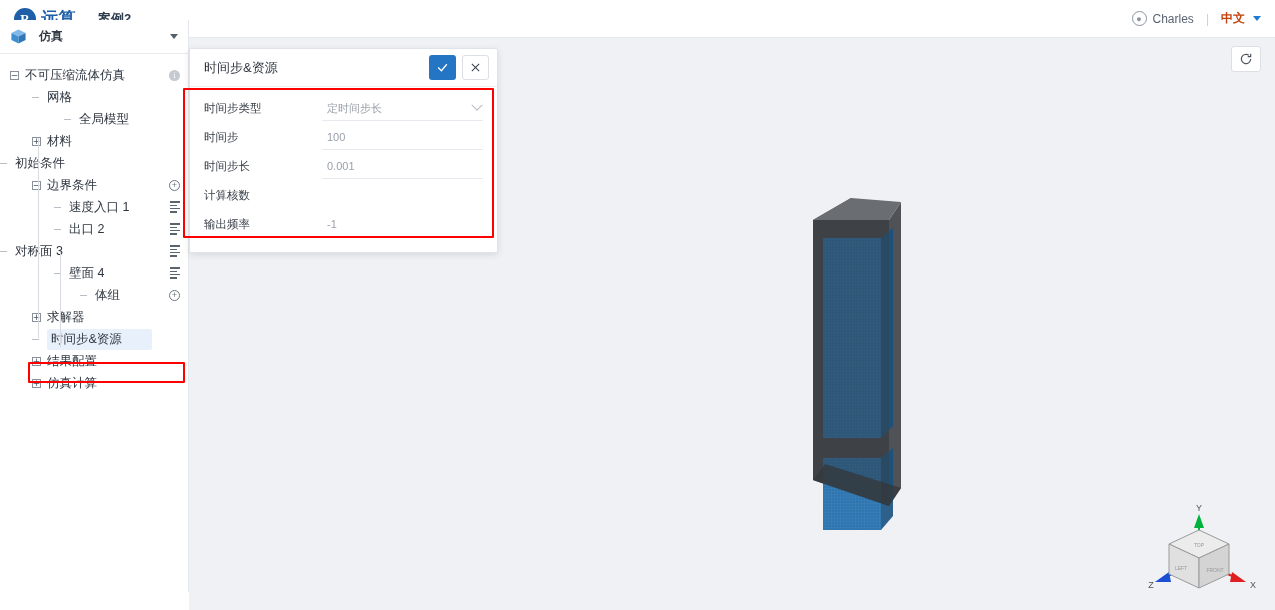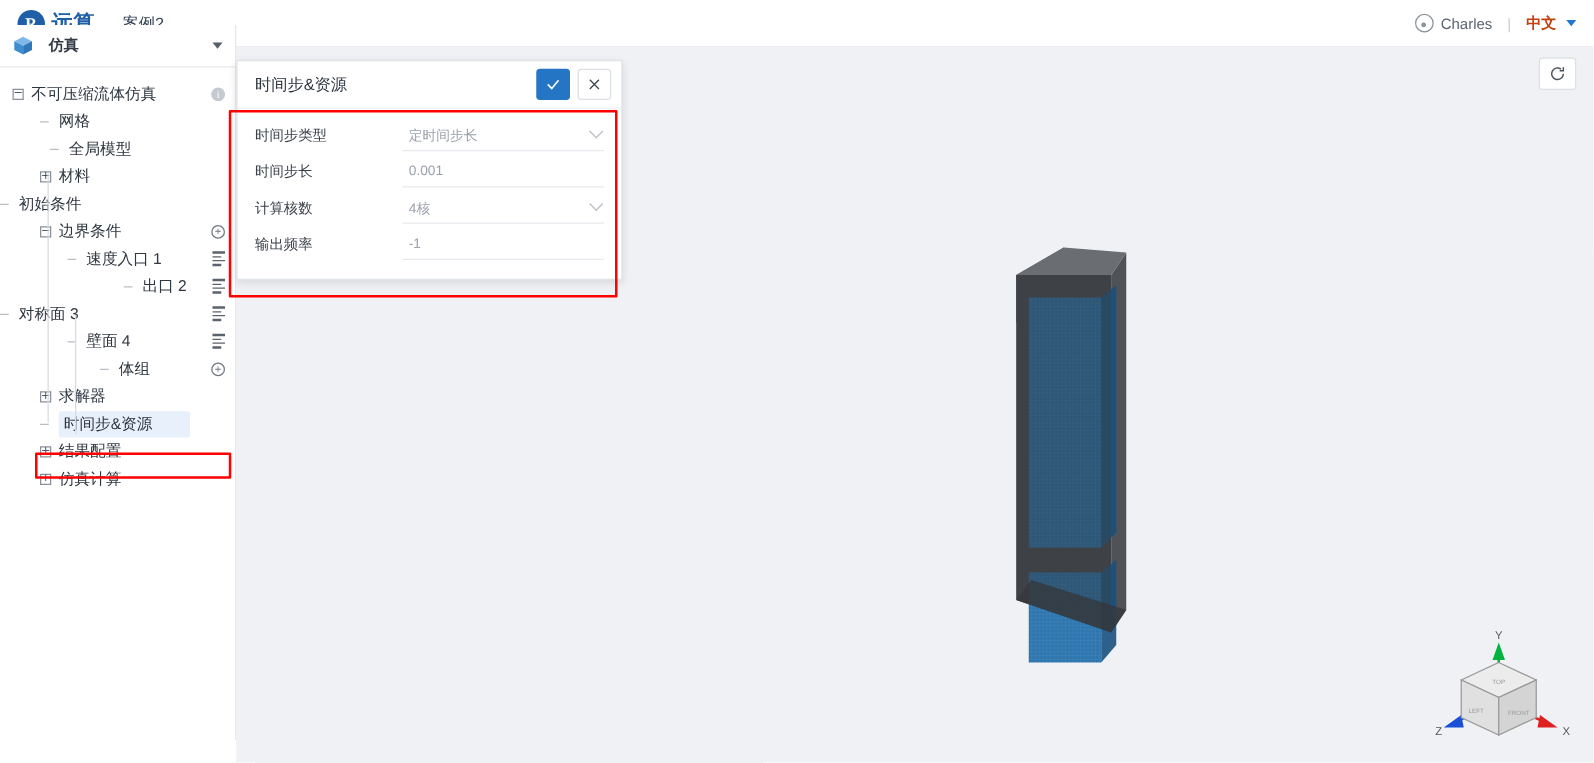--- a/index.html
+++ b/index.html
@@ -23,21 +23,21 @@
     background: #1e5fa8; color: #fff;
     display: flex; align-items: center; justify-content: center;
     font-size: 13px; font-weight: bold; margin-right: 5px;
     font-family: "Liberation Serif", serif;
   }
   .logo-text {
     font-size: 17px; font-weight: bold; color: #1e5fa8;
     letter-spacing: 0.5px;
   }
   .case-name {
-    font-size: 13px; font-weight: normal; color: #2f3c4e; margin-left: 22px;
+    font-size: 13px; font-weight: bold; color: #2f3c4e; margin-left: 22px;
   }
   .topbar-right {
     margin-left: auto; display: flex; align-items: center;
     padding-right: 14px; color: #5a6472; font-size: 12px;
   }
   .user-icon {
     width: 15px; height: 15px; border-radius: 50%;
     border: 1px solid #8b949e; margin-right: 6px;
     display: flex; align-items: center; justify-content: center;
     font-size: 9px; color: #8b949e;
@@ -212,21 +212,21 @@
           <span class="expander">−</span>
           <span class="label-wrap"><span class="label">不可压缩流体仿真</span></span>
           <span class="right-icon">
             <span class="info-ico">i</span>
           </span>
         </div>
         <div class="tnode" style="padding-left: 32px;">
           <span class="dash"></span>
           <span class="label-wrap"><span class="label">网格</span></span>
         </div>
-        <div class="tnode" style="padding-left: 40px;">
+        <div class="tnode" style="padding-left: 20px; margin-left: 44px;">
           <span class="dash"></span>
           <span class="label-wrap"><span class="label">全局模型</span></span>
         </div>
         <div class="tnode" style="padding-left: 32px;">
           <span class="expander">+</span>
           <span class="label-wrap"><span class="label">材料</span></span>
         </div>
         <div class="tnode" style="">
           <span class="dash"></span>
           <span class="label-wrap"><span class="label">初始条件</span></span>
@@ -243,21 +243,21 @@
           <span class="label-wrap"><span class="label">速度入口 1</span></span>
           <span class="right-icon">
             <span class="list-ico">
               <i></i>
               <i></i>
               <i></i>
               <i></i>
             </span>
           </span>
         </div>
-        <div class="tnode" style="padding-left: 54px; margin-left: 45px;">
+        <div class="tnode" style="padding-left: 54px;">
           <span class="dash"></span>
           <span class="label-wrap"><span class="label">出口 2</span></span>
           <span class="right-icon">
             <span class="list-ico">
               <i></i>
               <i></i>
               <i></i>
               <i></i>
             </span>
           </span>
@@ -389,31 +389,33 @@
     </div>
     <div class="panel-body" id="panel-body">
         <div class="form-row">
           <div class="form-label">时间步类型</div>
           <div class="form-field">
             <span class="form-value">定时间步长</span>
             <span class="chev"></span>
           </div>
         </div>
         <div class="form-row">
+          <div class="form-label">时间步</div>
+          <div class="form-field">
+            <span class="form-value">100</span>
+          </div>
+        </div>
+        <div class="form-row">
           <div class="form-label">时间步长</div>
           <div class="form-field">
             <span class="form-value">0.001</span>
           </div>
         </div>
         <div class="form-row">
           <div class="form-label">计算核数</div>
-          <div class="form-field">
-            <span class="form-value">4核</span>
-            <span class="chev"></span>
-          </div>
         </div>
         <div class="form-row">
           <div class="form-label">输出频率</div>
           <div class="form-field">
             <span class="form-value">-1</span>
           </div>
         </div>
       </div>
   </div>
 

